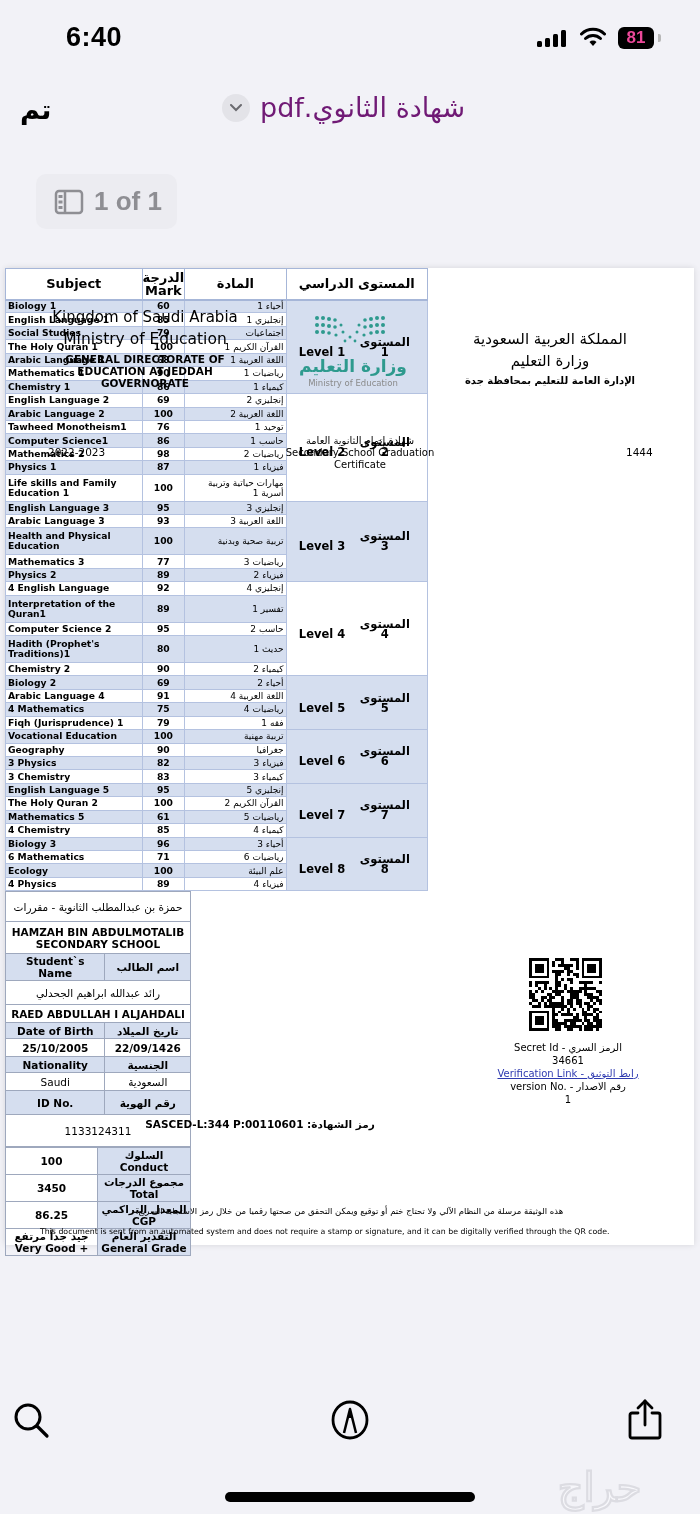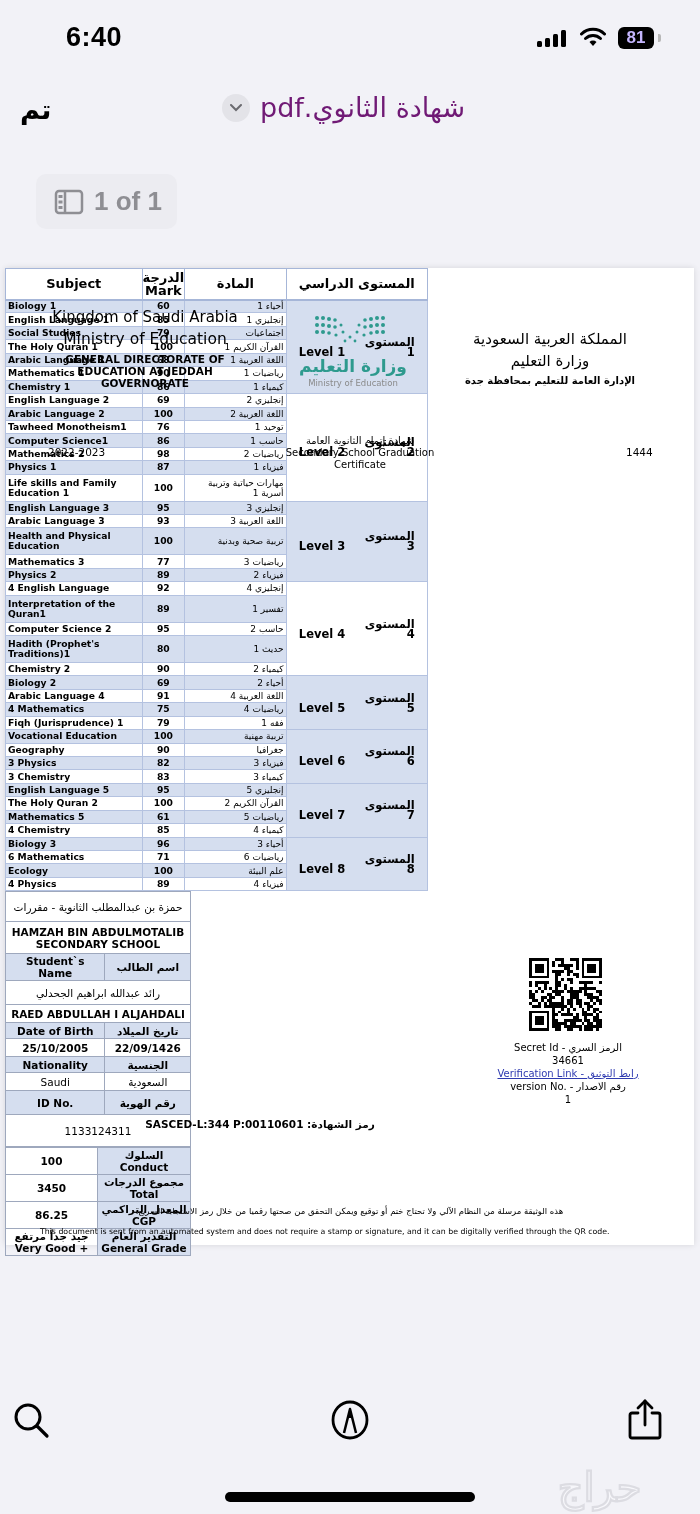--- a/index.html
+++ b/index.html
@@ -5,21 +5,21 @@
   * { box-sizing: border-box; margin: 0; padding: 0; }
   html, body { width: 700px; height: 1514px; background: #f2f2f7; overflow: hidden; }
   body { position: relative; font-family: "DejaVu Sans", sans-serif; color: #000; }
 
   
   .status-bar { position: absolute; left: 0; top: 0; width: 700px; height: 75px; }
   .time { position: absolute; left: 66px; top: 22px; font-family: "Liberation Sans", sans-serif; font-weight: bold; font-size: 27px; letter-spacing: 0.5px; }
   .signal { position: absolute; left: 537px; top: 30px; display: flex; align-items: flex-end; gap: 3px; height: 17px; }
   .signal span { display: block; width: 5px; background: #000; border-radius: 1.5px; }
   .wifi { position: absolute; left: 580px; top: 26px; width: 26px; height: 22px; }
-  .battery { position: absolute; left: 618px; top: 27px; width: 36px; height: 22px; background: #000; border-radius: 6px; color: #c4b5fd; font-family: "Liberation Sans", sans-serif; font-weight: bold; font-size: 17px; text-align: center; line-height: 22px; }
+  .battery { position: absolute; left: 618px; top: 27px; width: 36px; height: 22px; background: #000; border-radius: 6px; color: #ec4899; font-family: "Liberation Sans", sans-serif; font-weight: bold; font-size: 17px; text-align: center; line-height: 22px; }
   .battery::after { content: ""; position: absolute; right: -7px; top: 7px; width: 3px; height: 8px; background: #b8b8b8; border-radius: 0 2px 2px 0; }
 
   
   .nav-done { position: absolute; left: 20px; top: 94px; font-family: "DejaVu Sans", sans-serif; font-size: 27px; font-weight: bold; color: #000; }
   .nav-title { position: absolute; left: 222px; top: 92px; display: flex; align-items: center; gap: 10px; }
   .nav-title .chev { width: 28px; height: 28px; border-radius: 50%; background: #e3e3e8; display: flex; align-items: center; justify-content: center; }
   .nav-title .title-text { font-size: 27px; font-weight: normal; color: #701a75; direction: ltr; unicode-bidi: plaintext; }
 
   .page-indicator { position: absolute; left: 36px; top: 174px; width: 141px; height: 55px; background: #ececf1; border-radius: 10px; display: flex; align-items: center; padding-left: 18px; gap: 10px; color: #8e8e93; font-family: "Liberation Sans", sans-serif; font-size: 26px; font-weight: bold; }
   .page-indicator svg { flex: none; }
@@ -45,21 +45,21 @@
   
   .grade-table { left: 35px; top: 219px; width: 423px; border-collapse: collapse; border: 1.5px solid #a6b6d8; }
   .grade-table, .grade-table * { position: static; }
   .grade-table th { height: 31px; background: #fff; font-size: 13px; font-weight: bold; border: 1px solid #a6b6d8; border-bottom: 2px solid #a6b6d8; text-align: center; line-height: 13px; }
   .grade-table td { border: 1px solid #b4c2e0; font-size: 9.2px; font-weight: bold; height: 13.45px; line-height: 10px; padding: 0 2px; }
   .grade-table td.subj { width: 137px; text-align: left; }
   .grade-table td.mark { width: 42px; text-align: center; }
   .grade-table td.ar { width: 102px; text-align: right; direction: rtl; font-weight: normal; font-size: 9px; }
   .grade-table td.lvl { width: 142px; text-align: center; font-size: 11.5px; }
   .grade-table td.lvl .lv-en { display: inline-block; width: 56px; text-align: left; }
-  .grade-table td.lvl .lv-ar { display: inline-block; width: 60px; text-align: right; direction: rtl; }
+  .grade-table td.lvl .lv-ar { display: inline-block; width: 60px; direction: rtl; }
   .grade-table tr.tall td { height: 26.9px; }
   .grade-table tr.shade td.row { background: #d5deef; }
   .grade-table td.lvl.shade { background: #d5deef; }
   .grade-table td.lvl.plain { background: #fff; }
   .cert-code { left: 130px; top: 850px; width: 250px; text-align: center; font-size: 10.5px; font-weight: bold; direction: rtl; }
 
   
   .info-table { left: 470px; top: 219px; width: 186px; border-collapse: collapse; border: 1.5px solid #9ea8bd; }
   .info-table, .info-table * { position: static; }
   .info-table td { border: 1px solid #9ea8bd; text-align: center; font-size: 10.5px; line-height: 12px; padding: 1px 2px; }

